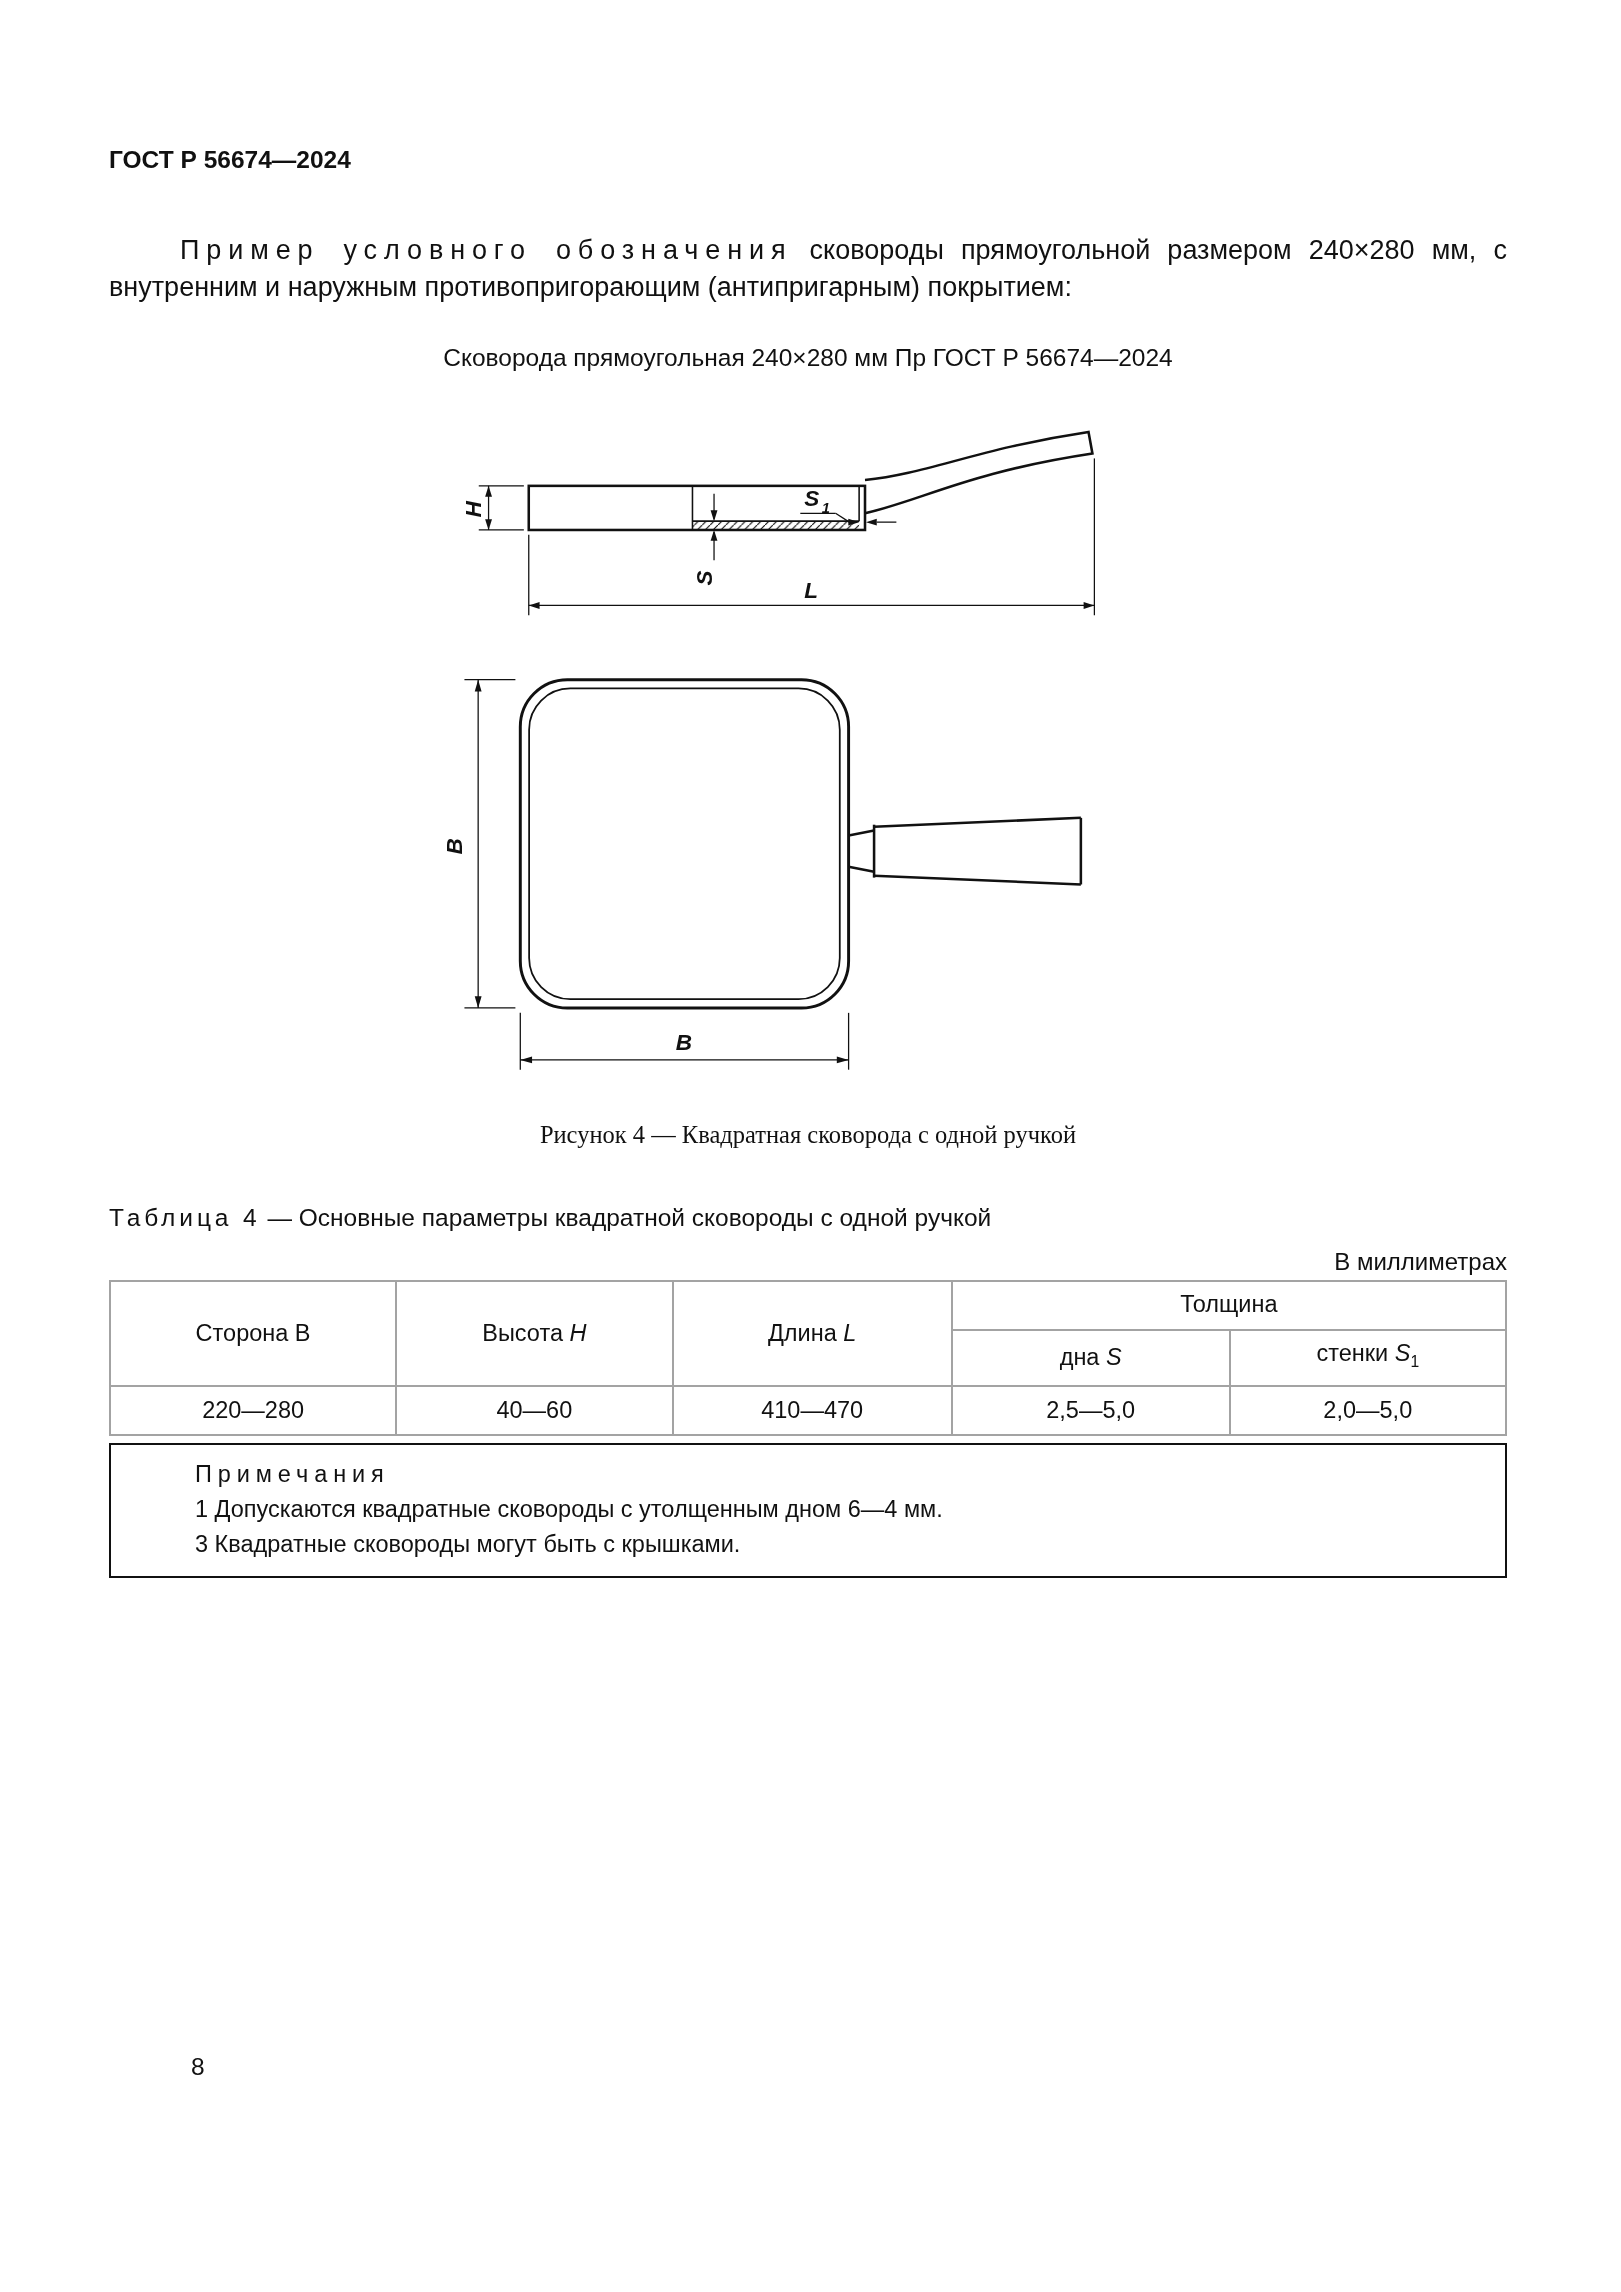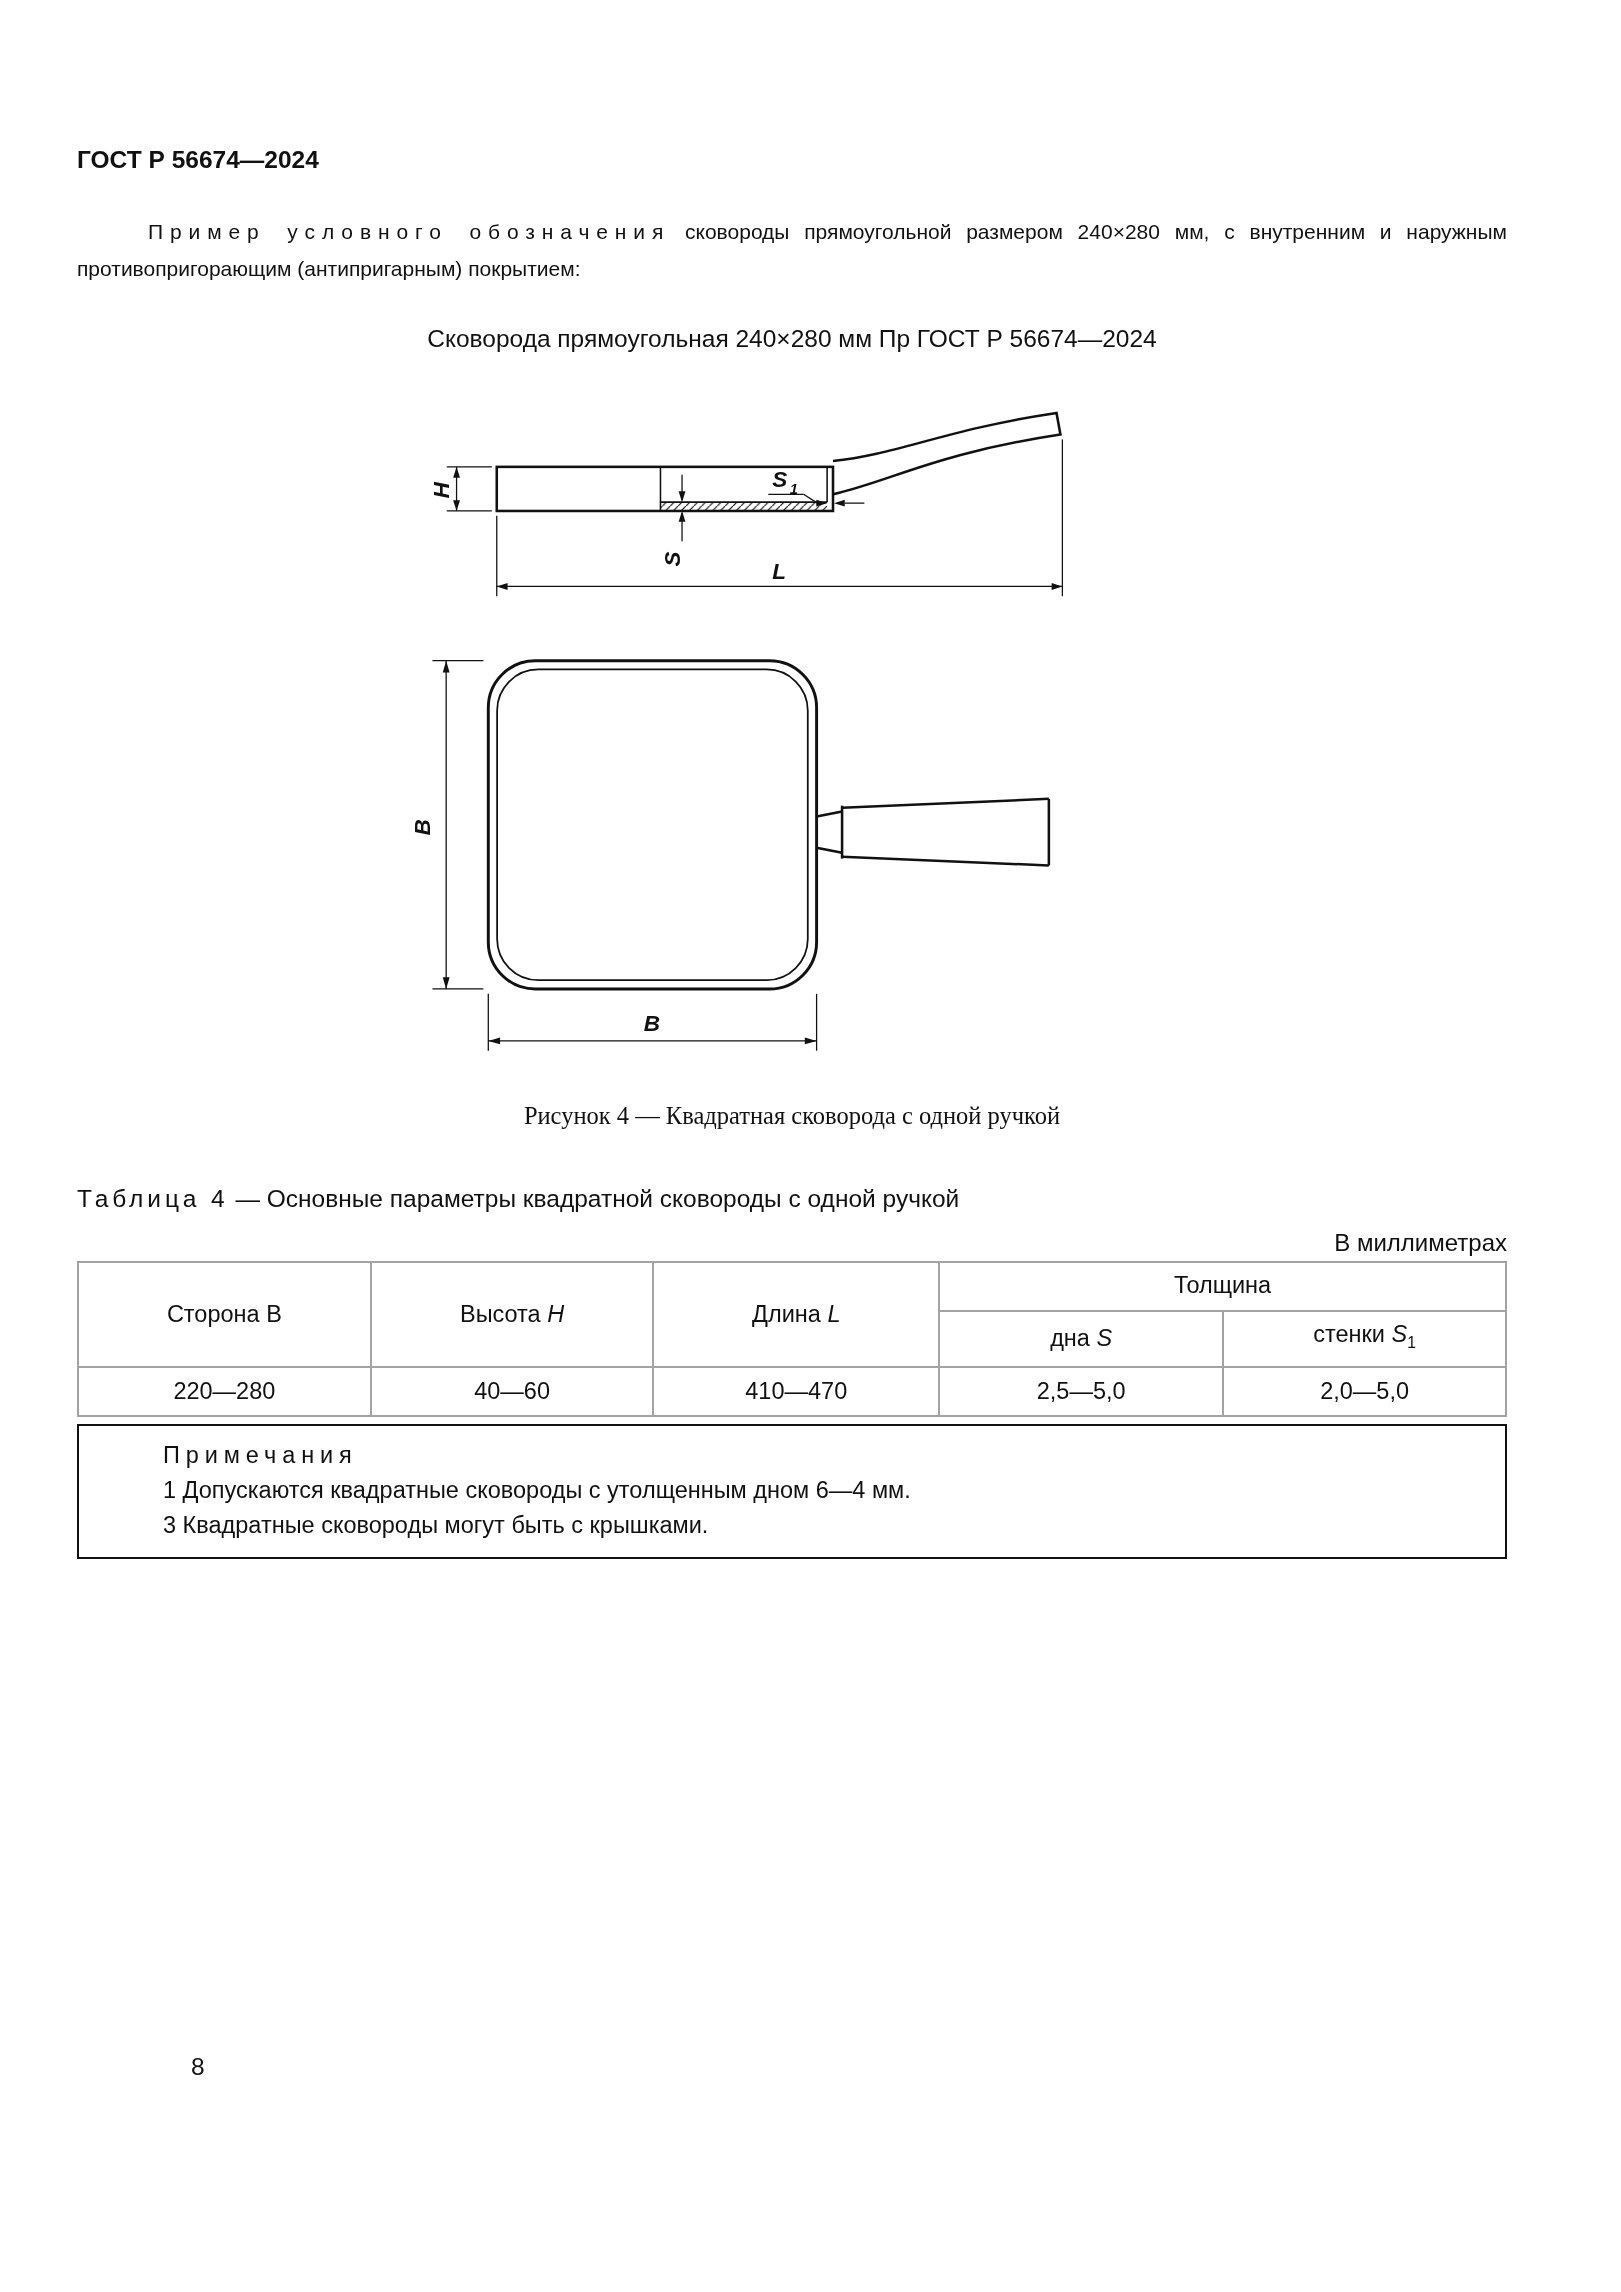--- a/index.html
+++ b/index.html
@@ -1,21 +1,21 @@
 <!DOCTYPE html>
 <html><head>
 <meta charset="utf-8">
 <style>
   * { margin:0; padding:0; box-sizing:border-box; }
   html, body { background:#ffffff; }
   body { font-family:"Liberation Sans", sans-serif; color:#111; }
   .page { position:relative; width:1621px; height:2293px; background:#ffffff; overflow:hidden; }
-  .content { padding:145px 114px 0 77px; }
+  .content { padding:145px 114px 0 109px; }
   .doc-header { font-size:24.5px; font-weight:bold; line-height:29px; }
-  .intro { margin-top:39px; font-size:21px; line-height:37px; text-indent:71px; text-align:justify; }
+  .intro { margin-top:58px; font-size:27px; line-height:37px; text-indent:71px; text-align:justify; }
   .spaced { letter-spacing:6.9px; }
   .spaced-sm { letter-spacing:3.9px; }
   .designation { margin-top:37px; font-size:24.5px; text-align:center; line-height:29px; }
   .figure-area { position:relative; margin-top:51px; height:681px; }
   .figure-area svg { position:absolute; overflow:visible; }
   .caption { margin-top:16px; text-align:center; font-size:24.5px; line-height:29px;font-family:Liberation Serif, serif; }
   .table-title { margin-top:53px; font-size:24.5px; line-height:31px; }
   .units { margin-top:13.7px; text-align:right; font-size:24px; line-height:29px; }
   table.params { width:100%; border-collapse:collapse; table-layout:fixed; margin-top:3.9px; font-size:23.5px; }
   .params th, .params td { border:2px solid #a3a3a3; font-weight:normal; text-align:center; vertical-align:middle; padding:9.8px 7.8px; line-height:27.4px; }

